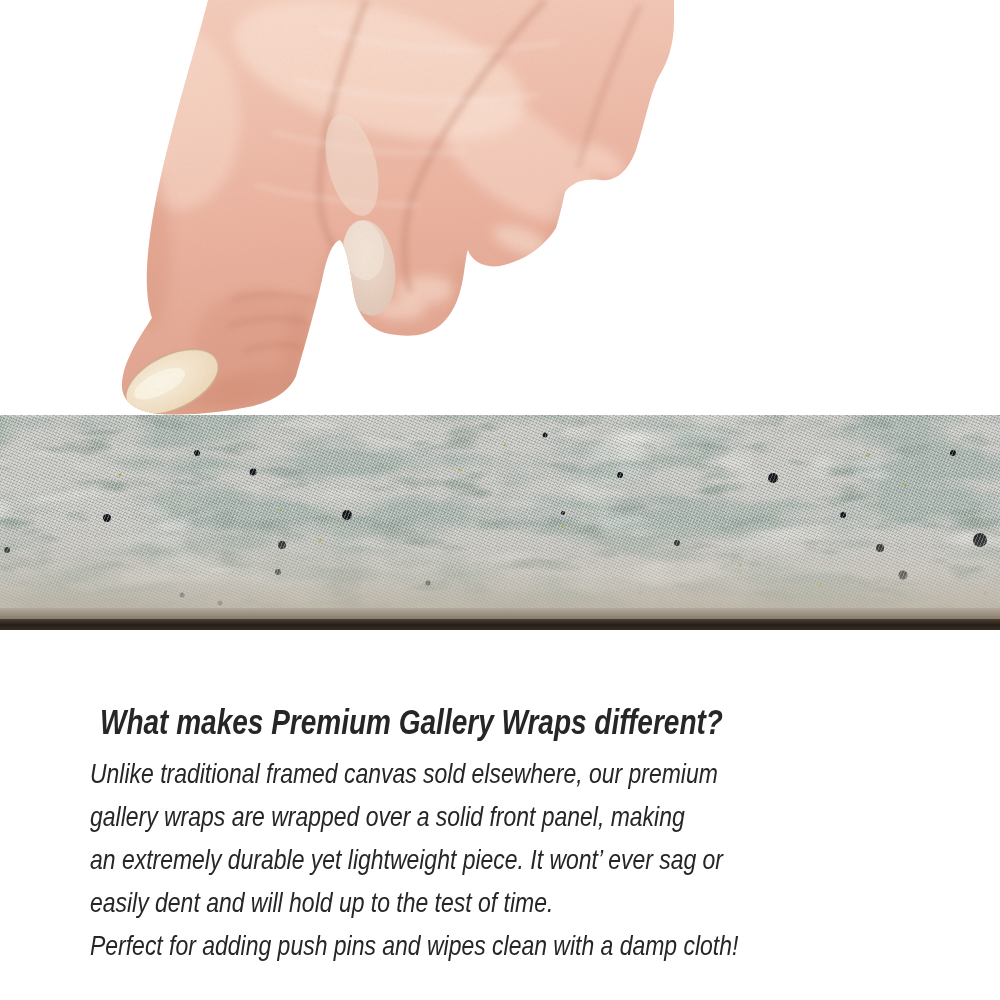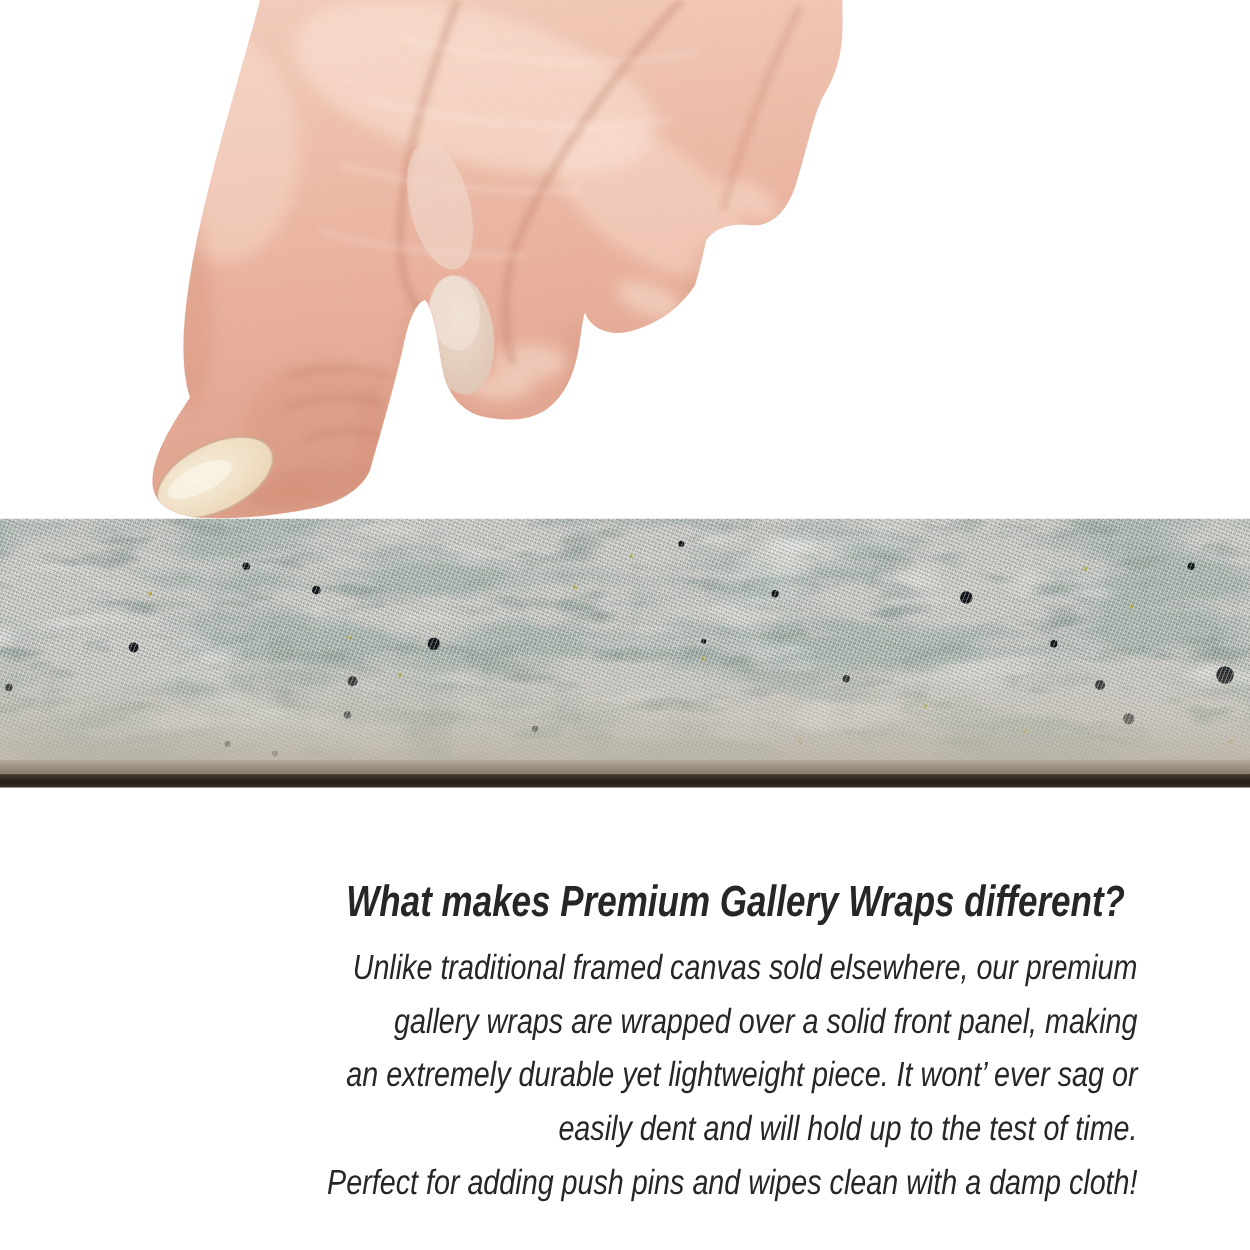--- a/index.html
+++ b/index.html
@@ -21,21 +21,21 @@
   
   .strip .tex::before{
     content:"";position:absolute;inset:0;z-index:2;
     background:linear-gradient(180deg, rgba(200,196,186,0) 55%, rgba(198,192,180,.45) 82%, rgba(188,180,166,.85) 100%);
   }
   .strip .fold{position:absolute;left:0;top:193px;width:1000px;height:11px;
     background:linear-gradient(180deg,#b3aa9d,#887c6c);}
   .strip .edge{position:absolute;left:0;top:204px;width:1000px;height:11px;
     background:linear-gradient(180deg,#4a3f33,#251f19 55%,#352c23);}
   
-  .caption{position:absolute;left:0;top:700px;width:1000px;text-align:right;color:#262626;}
+  .caption{position:absolute;left:0;top:700px;width:1000px;text-align:left;color:#262626;}
   .caption .title{
     font-size:35px;line-height:44px;font-style:italic;font-weight:600;
     transform:scaleX(.80);transform-origin:50% 50%;white-space:nowrap;margin-bottom:8px;
   }
   .caption .line{
     font-size:28px;line-height:43px;font-style:italic;font-weight:500;
     transform:scaleX(.82);transform-origin:50% 50%;white-space:nowrap;
   }
   .hand{position:absolute;left:0;top:0;}
 </style>

